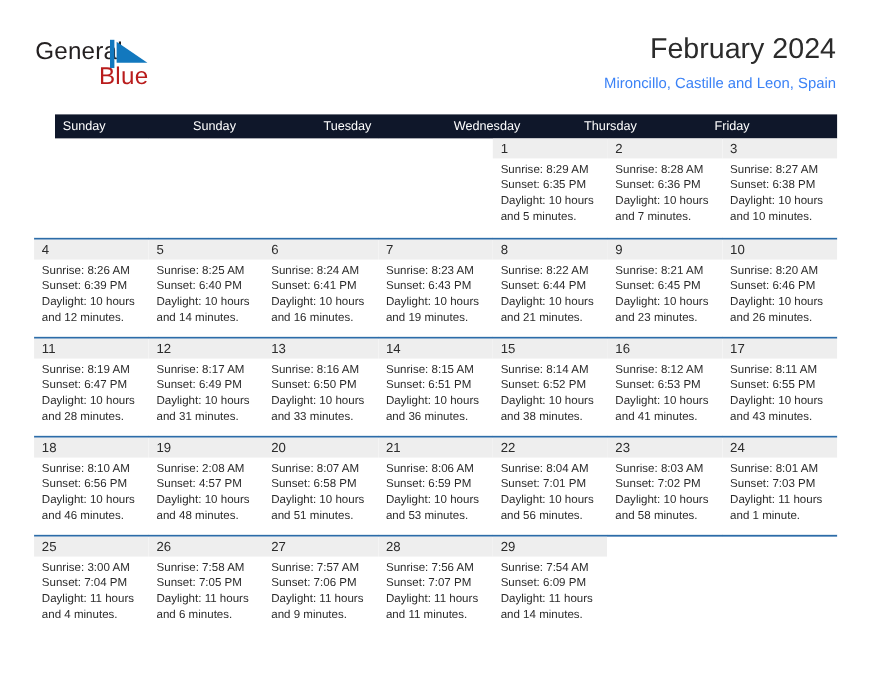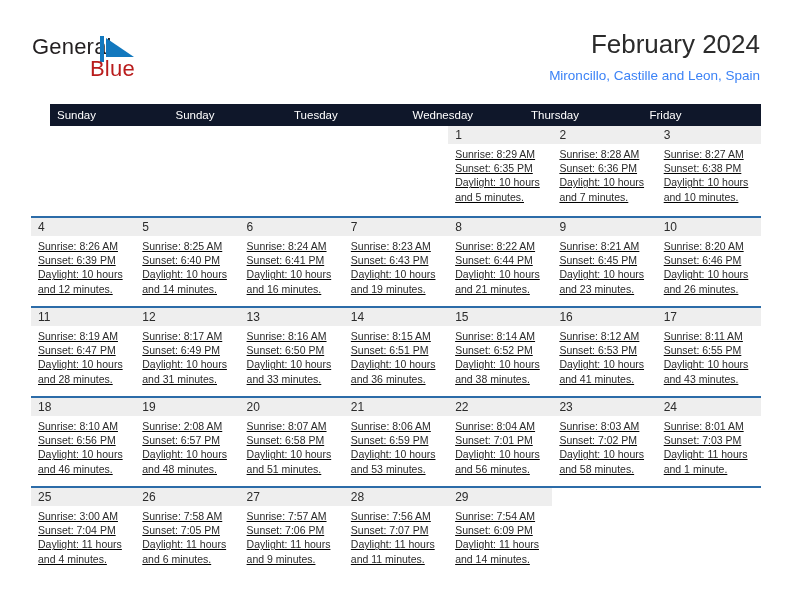--- a/index.html
+++ b/index.html
@@ -129,21 +129,20 @@
     background: transparent;
   }
   .daynum {
     font-size: 12px;
     line-height: 18px;
     padding-left: 7px;
     color: #2b2b2b;
   }
   .day-body {
     padding: 3px 7px 0 7px;
-    text-decoration: underline;
   }
   .info-line {
     font-size: 10.5px;
     line-height: 14.2px;
     color: #2b2b2b;
     white-space: nowrap;
   }
 </style>
 </head>
 <body>
@@ -397,21 +396,21 @@
               <div class="info-line">Daylight: 10 hours</div>
               <div class="info-line">and 46 minutes.</div>
             </div>
           </div>
           <div class="day filled">
             <div class="daynum-band">
               <div class="daynum">19</div>
             </div>
             <div class="day-body">
               <div class="info-line">Sunrise: 2:08 AM</div>
-              <div class="info-line">Sunset: 6:57 PM</div>
+              <div class="info-line">Sunset: 4:57 PM</div>
               <div class="info-line">Daylight: 10 hours</div>
               <div class="info-line">and 48 minutes.</div>
             </div>
           </div>
           <div class="day filled">
             <div class="daynum-band">
               <div class="daynum">20</div>
             </div>
             <div class="day-body">
               <div class="info-line">Sunrise: 8:07 AM</div>

